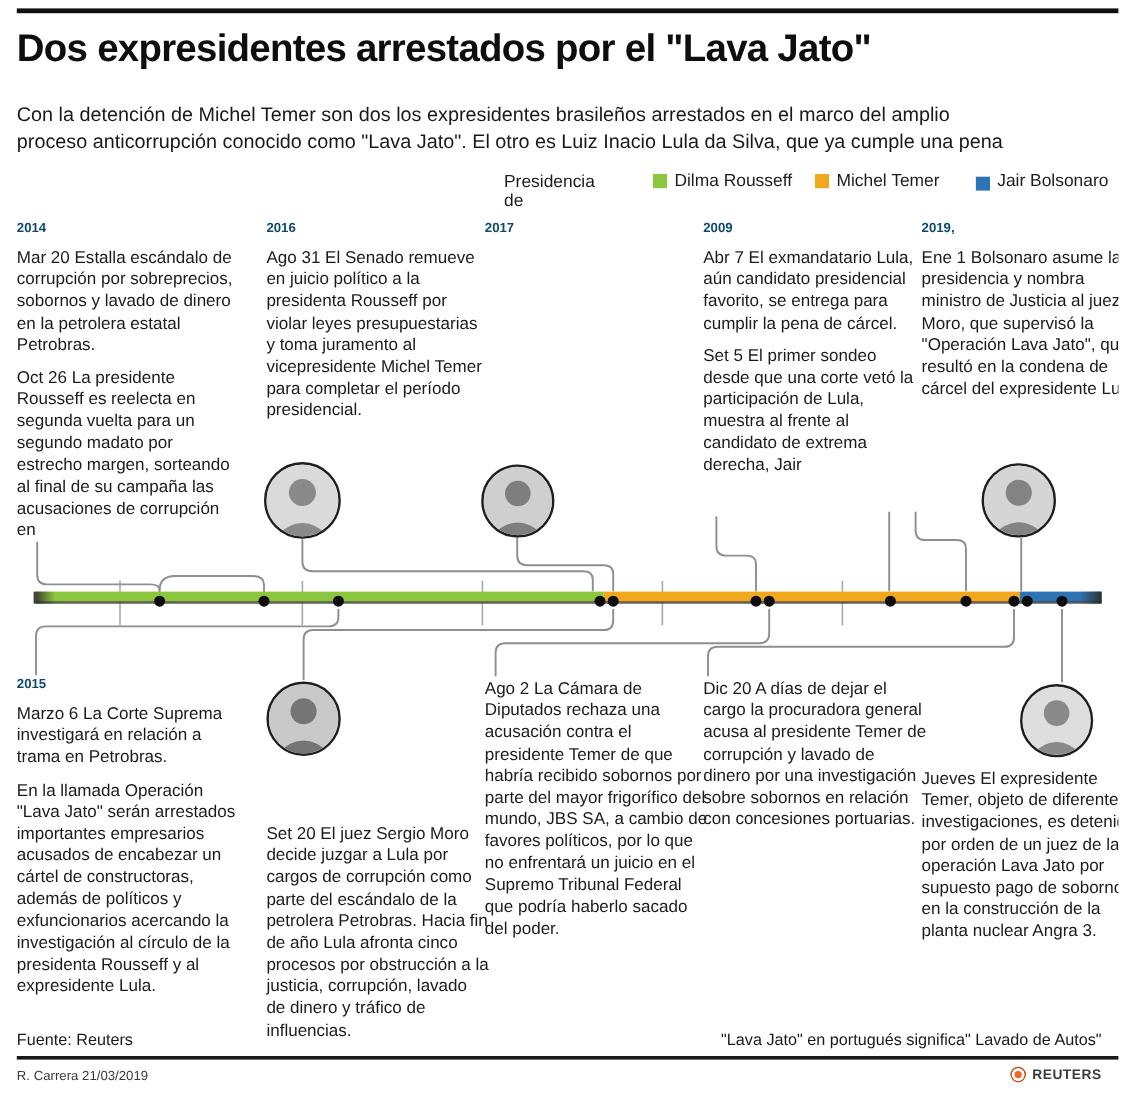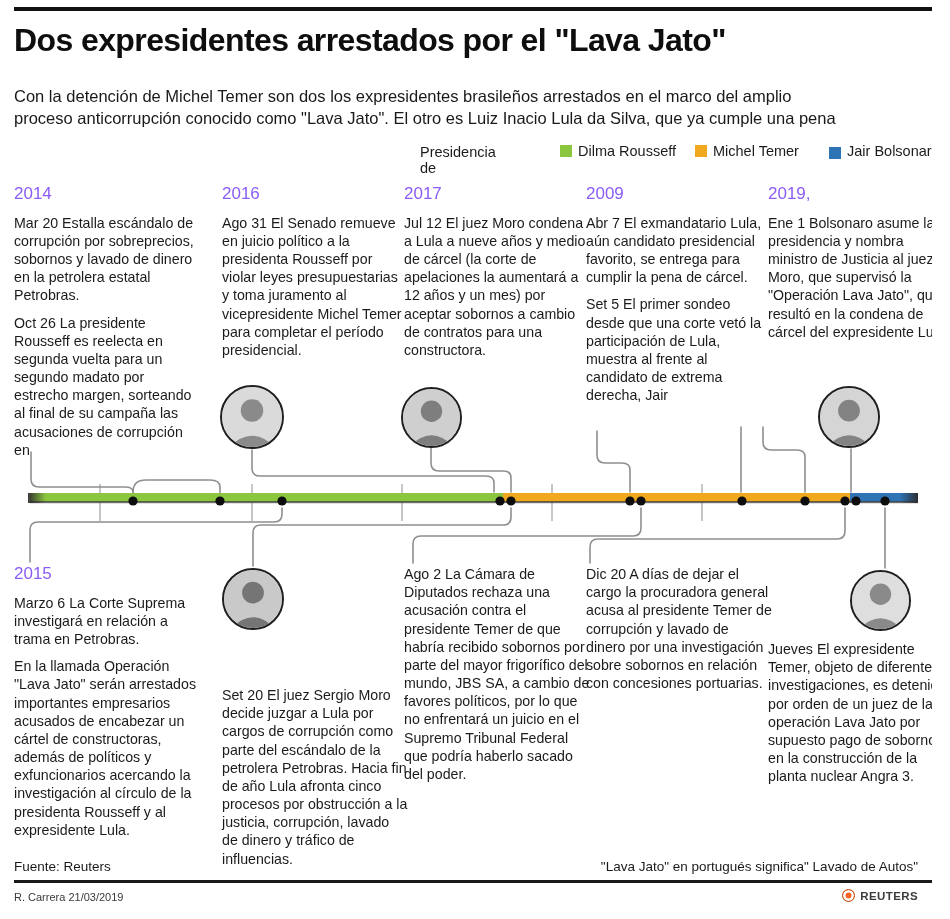--- a/index.html
+++ b/index.html
@@ -4,24 +4,24 @@
 <style>
   html,body{margin:0;padding:0;background:#fff;}
   #canvas{position:relative;width:932px;height:919px;background:#ffffff;
           font-family:"Liberation Sans","DejaVu Sans",sans-serif;overflow:hidden;}
   .abs{position:absolute;}
   .top-rule{left:14px;top:7px;width:922px;height:4px;background:#111;}
   .title{left:14px;top:22px;width:920px;font-size:32px;font-weight:bold;color:#0e0e0e;letter-spacing:-0.6px;}
   .subtitle{left:14px;top:86px;width:920px;font-size:16.5px;line-height:1.32;color:#191919;}
   .legend{left:420px;top:143px;height:18px;font-size:14.5px;color:#1c1c1c;}
   .legend-label{position:absolute;left:0;top:1px;}
-  .legend-item{position:absolute;top:0;display:flex;align-items:center;gap:6px;white-space:nowrap;margin-left:16px;}
+  .legend-item{position:absolute;top:0;display:flex;align-items:center;gap:6px;white-space:nowrap;}
   .legend-item svg{display:block;}
   .col{position:absolute;width:186px;font-size:14.2px;line-height:1.28;color:#1b1b1b;}
-  .col .year{font-size:17px;font-weight:normal;margin:0 0 9px 0;color:#8b5cf6;}
+  .col .year{font-size:11px;font-weight:bold;margin:0 0 9px 0;color:#0c4a6e;}
   .col p{margin:0 0 9px 0;}
   .avatar{position:absolute;border-radius:50%;border:2.5px solid #1f1f1f;overflow:hidden;
           background:#dcdcdc;z-index:3;box-sizing:border-box;}
   .avatar svg{display:block;width:100%;height:100%;}
   #tl-svg{left:0;top:0;z-index:1;pointer-events:none;}
   .zcols{z-index:2;}
   .source{left:14px;top:859px;font-size:13.5px;color:#1a1a1a;}
   .note{right:14px;top:859px;font-size:13.5px;color:#1a1a1a;text-align:right;}
   .footer-rule{left:14px;top:880px;width:922px;height:3px;background:#1a1a1a;}
   .credit{left:14px;top:891px;font-size:11px;color:#3a3a3a;}
@@ -129,21 +129,20 @@
     <div class="year">2014</div>
     <p>Mar 20 Estalla escándalo de corrupción por sobreprecios, sobornos y lavado de dinero en la petrolera estatal Petrobras.</p>
     <p>Oct 26 La presidente Rousseff es reelecta en segunda vuelta para un segundo madato por estrecho margen, sorteando al final de su campaña las acusaciones de corrupción en</p>
   </div>
   <div class="col zcols" style="left:222px;top:183px;">
     <div class="year">2016</div>
     <p>Ago 31 El Senado remueve en juicio político a la presidenta Rousseff por violar leyes presupuestarias y toma juramento al vicepresidente Michel Temer para completar el período presidencial.</p>
   </div>
   <div class="col zcols" style="left:404px;top:183px;">
     <div class="year">2017</div>
-    <p>Jul 12 El juez Moro condena a Lula a nueve años y medio de cárcel (la corte de apelaciones la aumentará a 12 años y un mes) por aceptar sobornos a cambio de contratos para una constructora.</p>
   </div>
   <div class="col zcols" style="left:586px;top:183px;">
     <div class="year">2009</div>
     <p>Abr 7 El exmandatario Lula, aún candidato presidencial favorito, se entrega para cumplir la pena de cárcel.</p>
     <p>Set 5 El primer sondeo desde que una corte vetó la participación de Lula, muestra al frente al candidato de extrema derecha, Jair</p>
   </div>
   <div class="col zcols" style="left:768px;top:183px;">
     <div class="year">2019,</div>
     <p>Ene 1 Bolsonaro asume la presidencia y nombra ministro de Justicia al juez Moro, que supervisó la "Operación Lava Jato", que resultó en la condena de cárcel del expresidente Lula.</p>
   </div>

